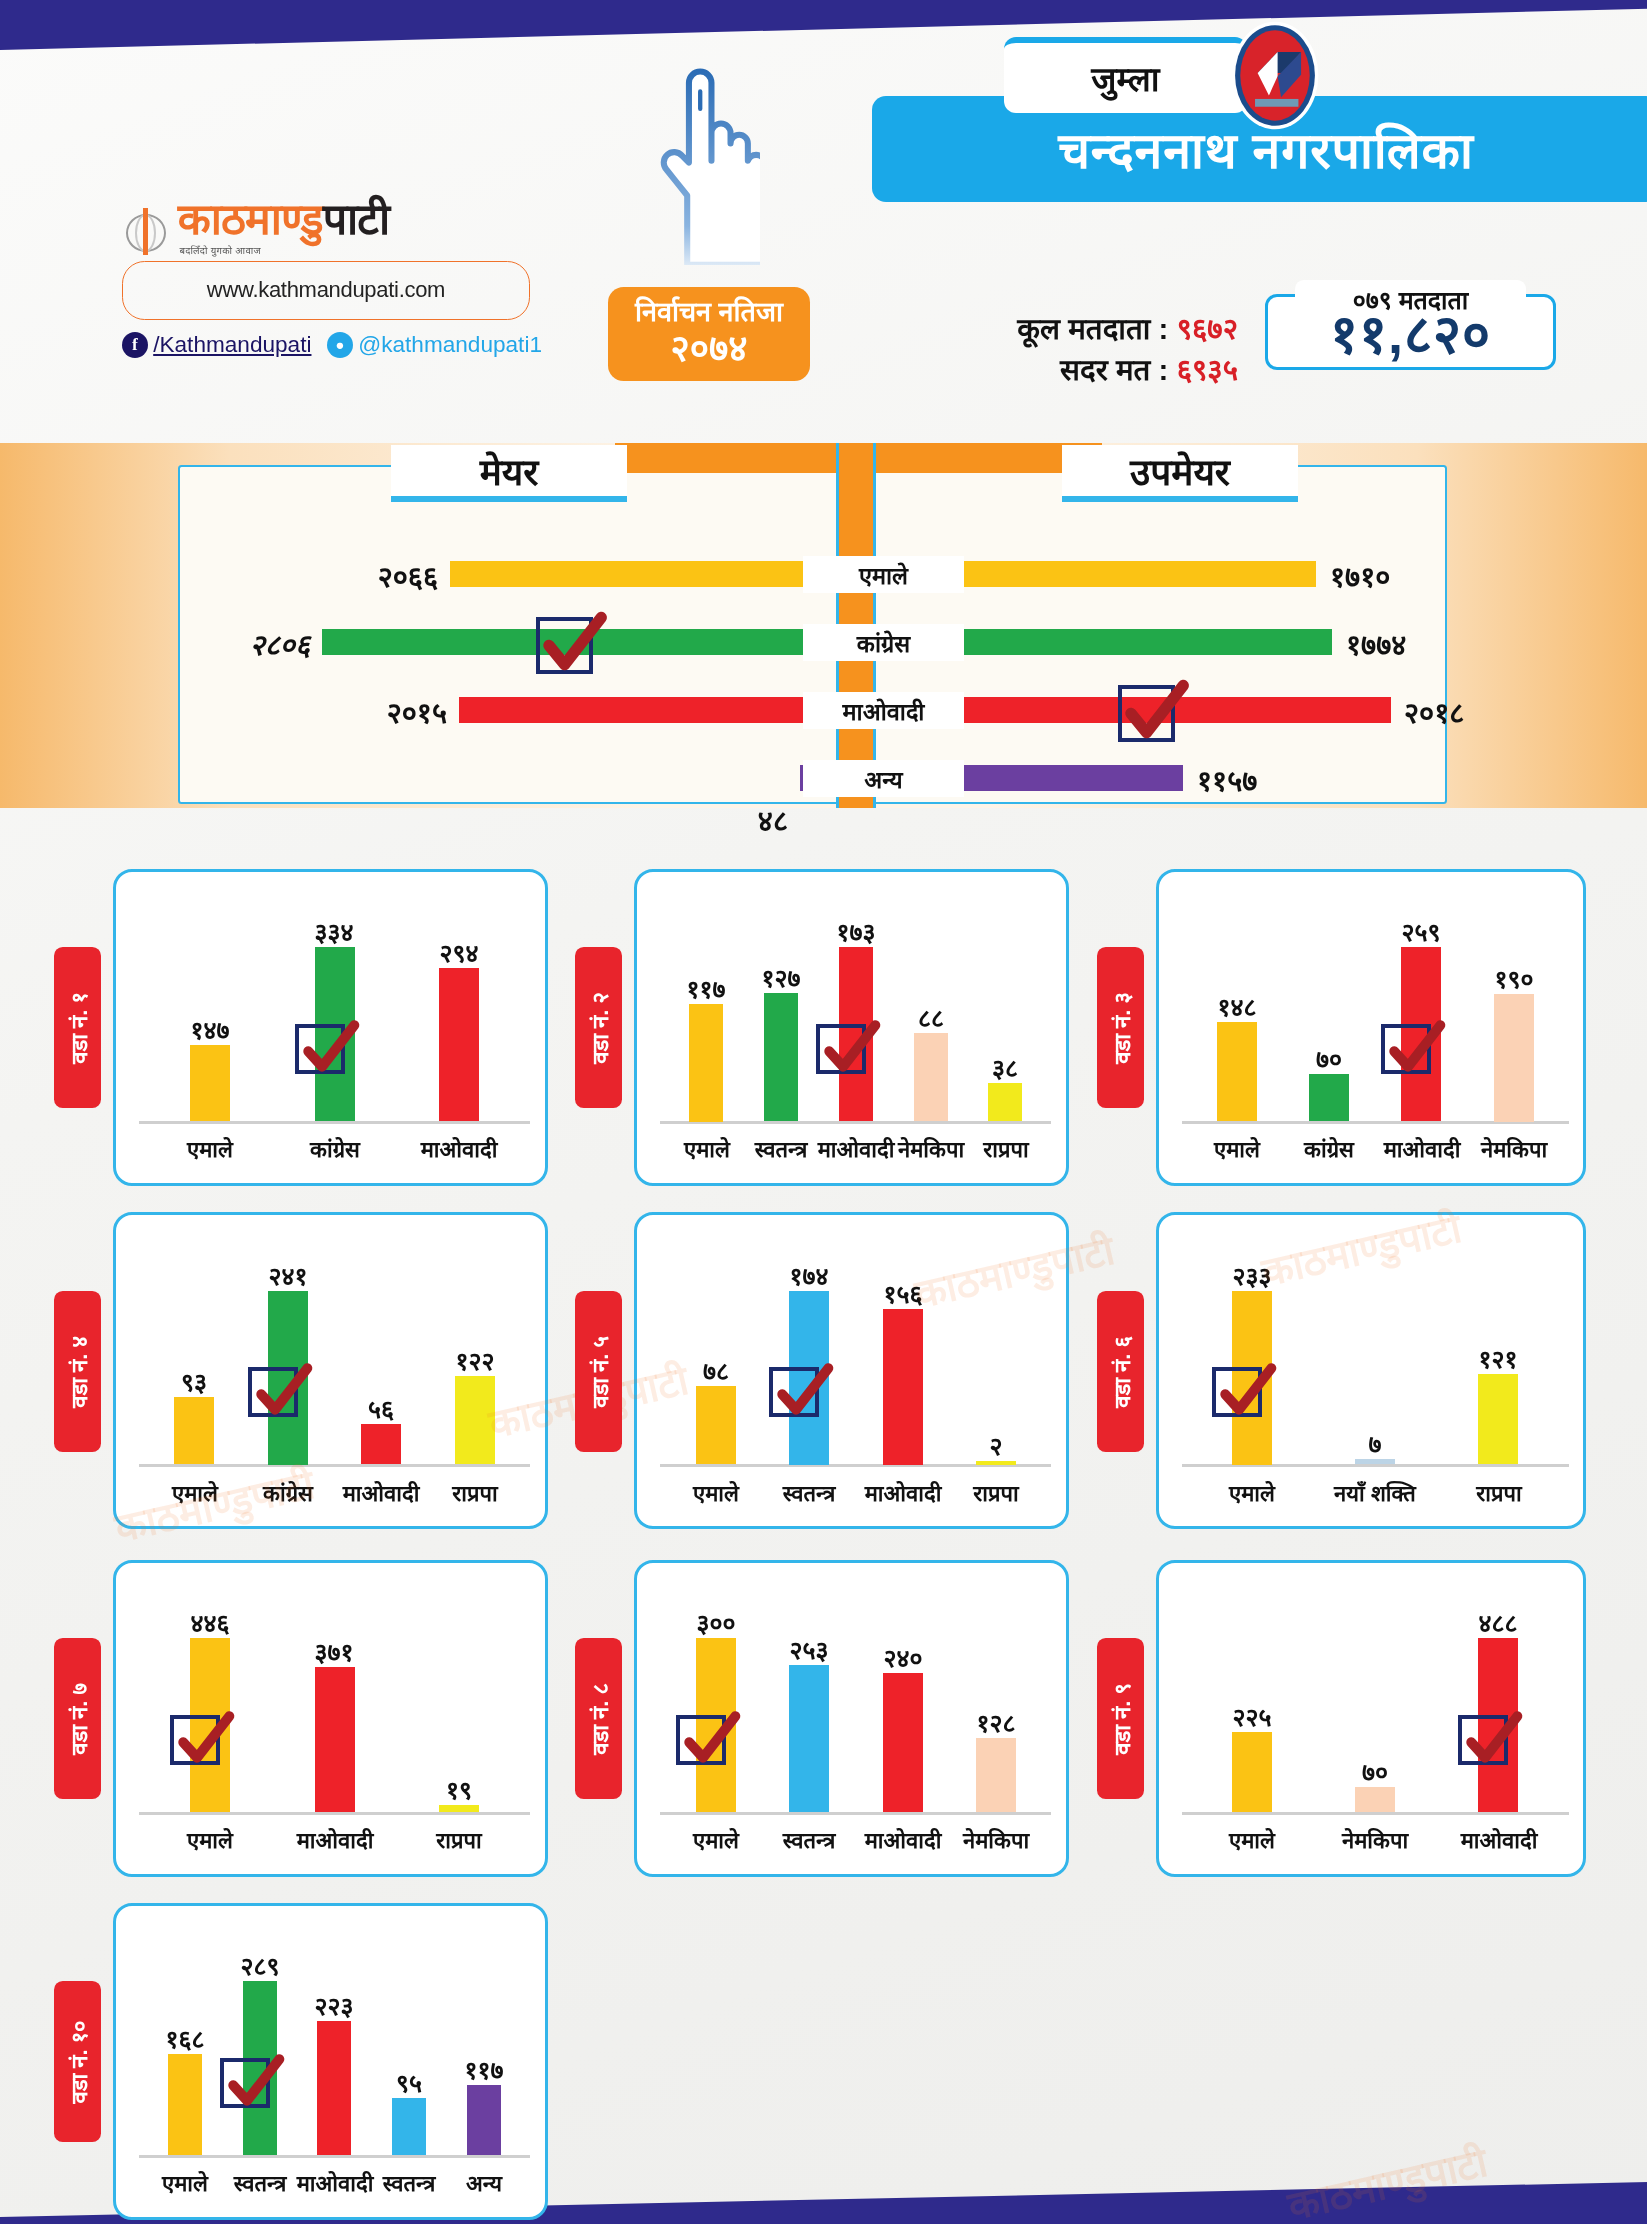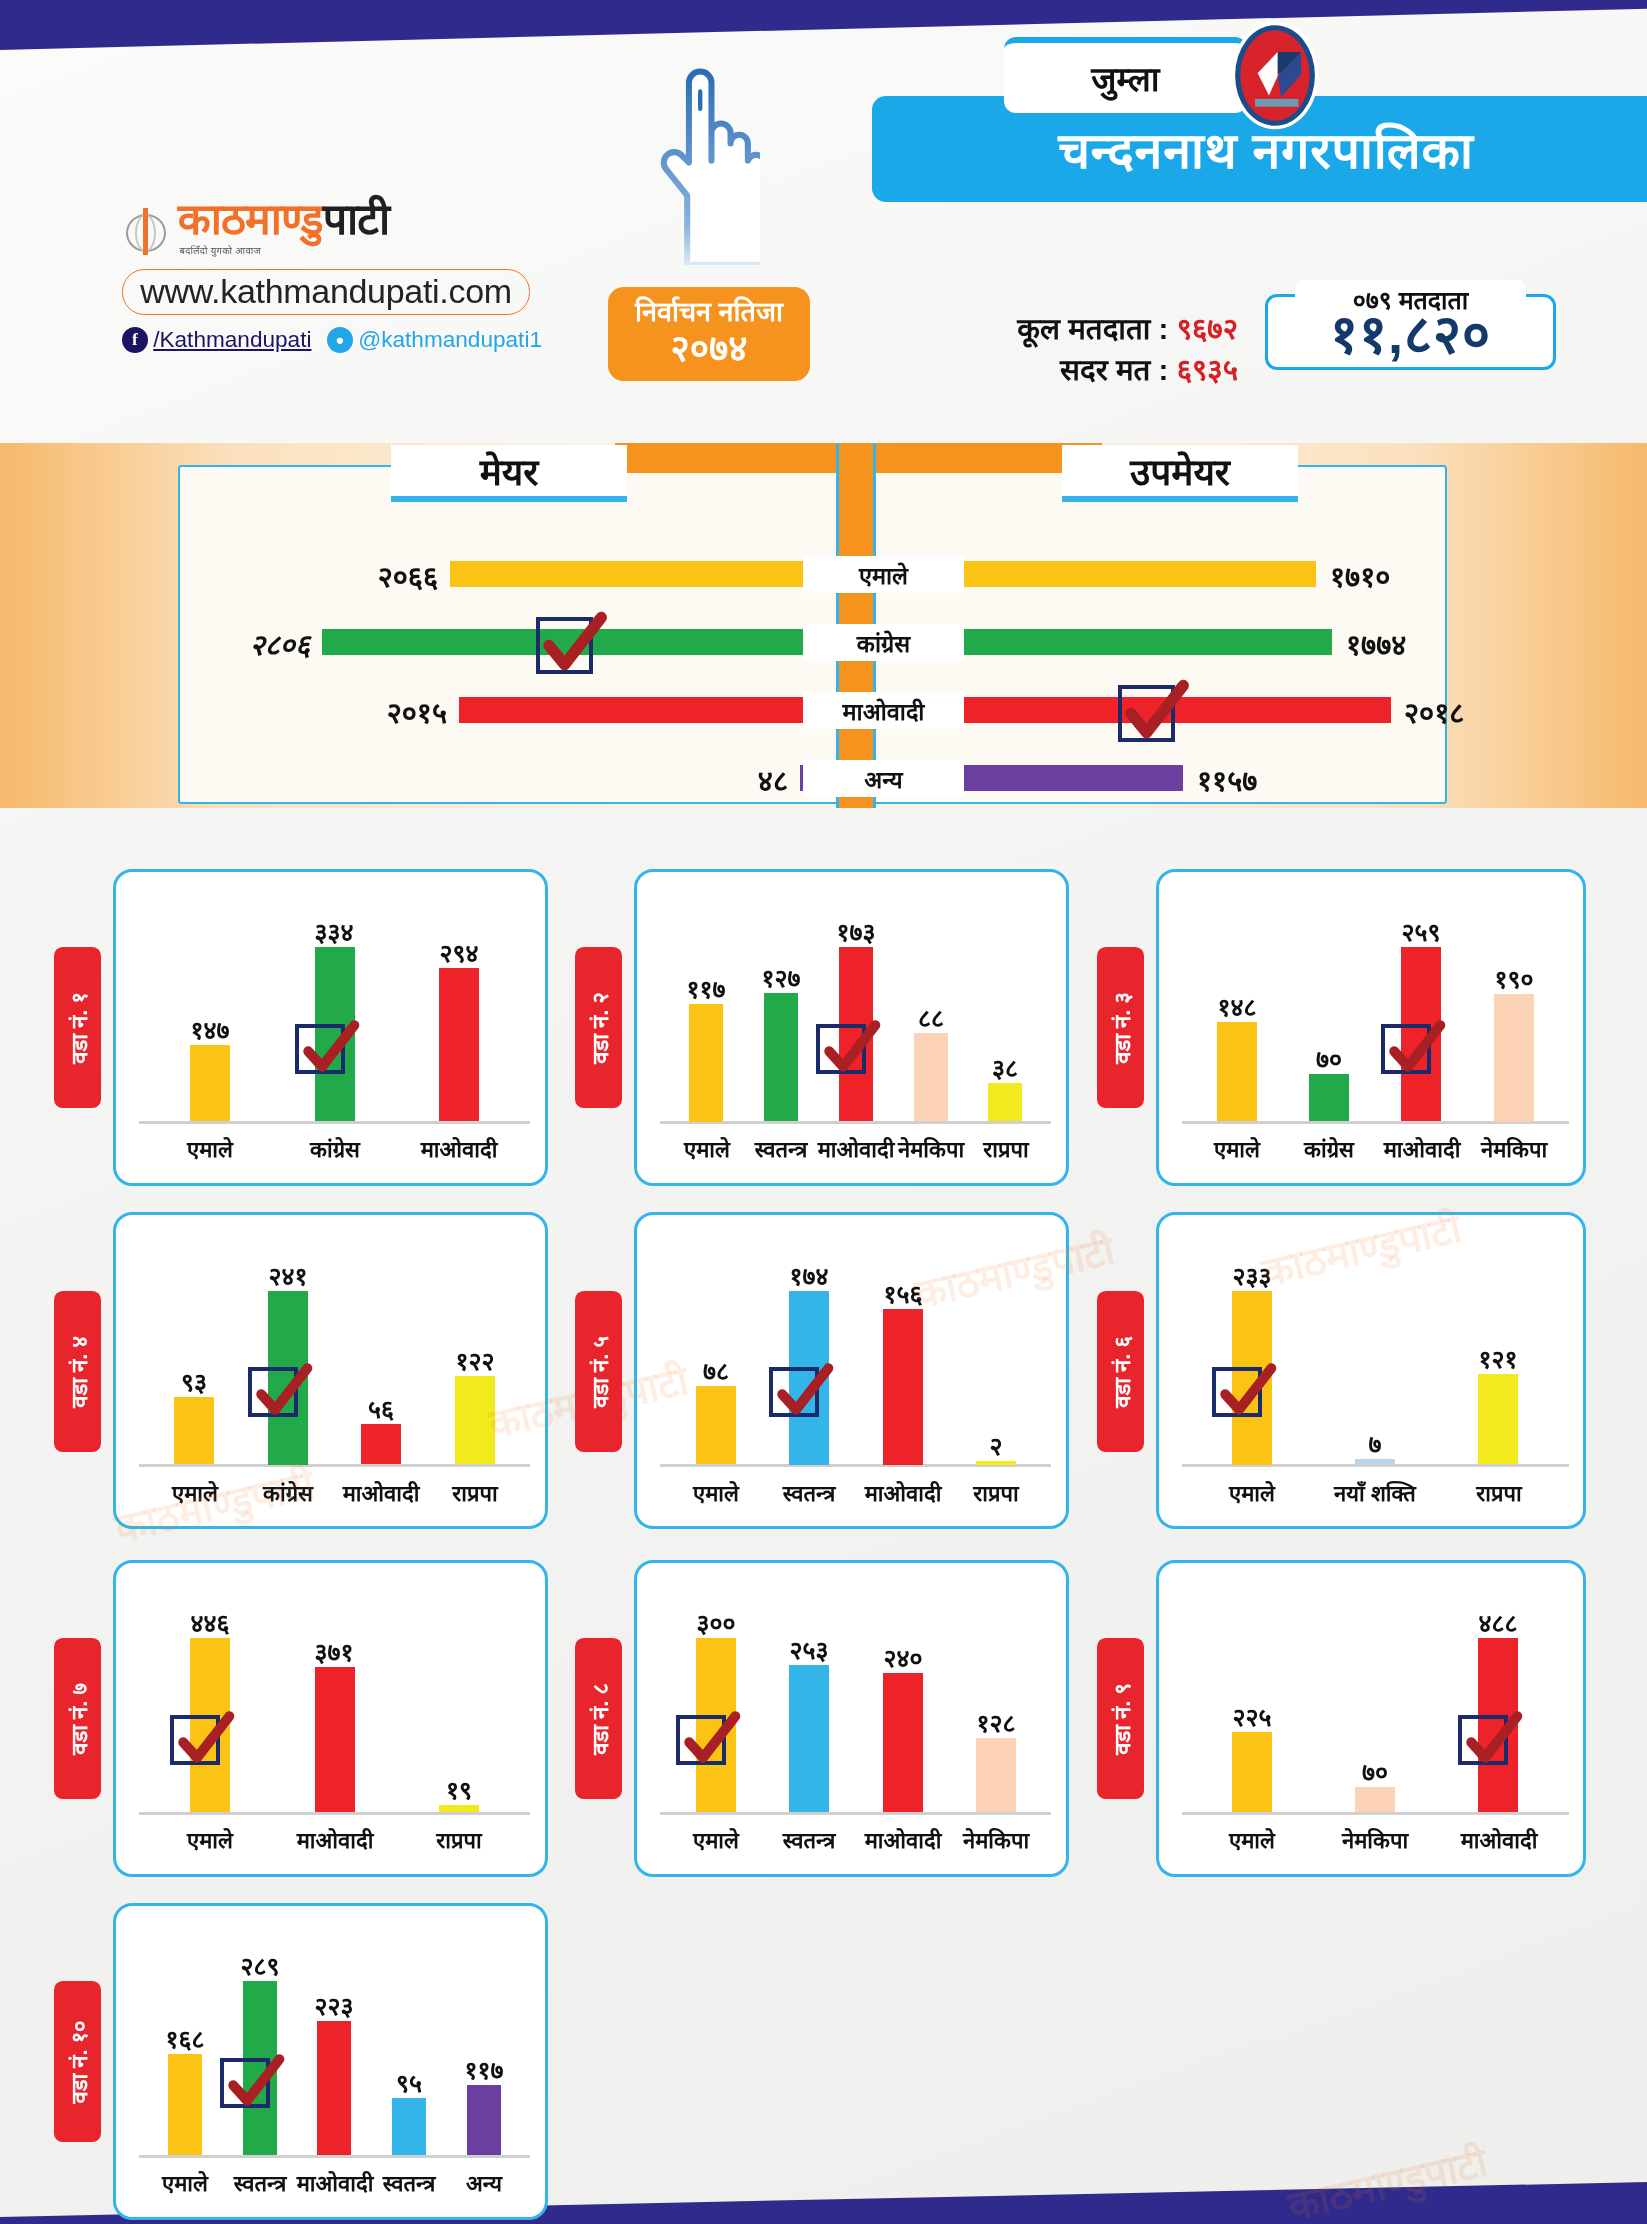--- a/index.html
+++ b/index.html
@@ -39,23 +39,23 @@
     border:2.6px solid #c9c9c9; border-radius:50%;
   }
   .kp-globe .tower {
     position:absolute; left:21px; top:1.7px; width:5.2px; height:47px; background:#f0722a;
   }
   .kp-text { font-size: 43px; font-weight: 700; letter-spacing:-0.9px; line-height:1; }
   .kp-text .o { color:#f0722a; }
   .kp-text .b { color:#231f20; }
   .kp-tag { font-size: 9.6px; color:#555; letter-spacing:0.3px; margin-left:1.7px; margin-top:2.6px;}
   .kp-url {
-    margin-top: 12px; border:1.7px solid #f0722a; border-radius: 22.6px;
-    height: 46px; display:flex; align-items:center; justify-content:center;
-    font-size: 34px; color:#232323; letter-spacing:-0.3px;
+    margin-top: 4px; border:1.7px solid #f0722a; border-radius: 22.6px;
+    height: 59px; display:flex; align-items:center; justify-content:center;
+    font-size: 22px; color:#232323; letter-spacing:-0.3px;
   }
   .kp-social { margin-top: 12px; display:flex; align-items:center; gap:15.6px; font-size:22.6px; }
   .soc { display:flex; align-items:center; gap:5.2px; }
   .ic-fb { width:26px;height:26px;border-radius:50%;background:#1b1464;color:#fff;
     display:flex;align-items:center;justify-content:center;font-weight:700;font-size:17.4px; font-family:"Liberation Serif",serif;}
   .ic-tw { width:26px;height:26px;border-radius:50%;background:#22a6e8;color:#fff;
     display:flex;align-items:center;justify-content:center;font-size:14.8px;}
   .soc .fbt { color:#1b1464;text-decoration:underline; }
   .soc .twt { color:#22a6e8; }
 
@@ -260,21 +260,21 @@
       <div class="mbar" style="position: absolute; left: 450px; top: 561px; width: 358px; height: 26px; background: rgb(251, 195, 20);"></div>
       <div class="mnum" style="position: absolute; right: 1210px; top: 556px;">२०६६</div>
       <div class="mlabel" style="left: 803px; top: 556px;">एमाले</div>
       <div class="mbar" style="position: absolute; left: 322px; top: 629px; width: 487px; height: 26px; background: rgb(34, 169, 74);"></div>
       <div class="mnum" style="position: absolute; right: 1338px; top: 624px; font-style: italic;">२८०६</div>
       <div class="mlabel" style="left: 803px; top: 624px;">कांग्रेस</div>
       <div class="mbar" style="position: absolute; left: 459px; top: 697px; width: 349px; height: 26px; background: rgb(238, 34, 41);"></div>
       <div class="mnum" style="position: absolute; right: 1201px; top: 692px;">२०१५</div>
       <div class="mlabel" style="left: 803px; top: 692px;">माओवादी</div>
       <div class="mbar" style="position: absolute; left: 800px; top: 765px; width: 8.3px; height: 26px; background: rgb(107, 63, 160);"></div>
-      <div class="mnum" style="position: absolute; right: 860px; top: 760px; margin-left: 12px;">४८</div>
+      <div class="mnum" style="position: absolute; right: 860px; top: 800px; margin-left: 12px;">४८</div>
       <div class="mlabel" style="left: 803px; top: 760px;">अन्य</div>
       <div class="tick" style="left: 536px; top: 617px;">
         <svg width="75" height="75" viewBox="0 0 86 86">
           <path d="M16 44 L34 66 L76 12" stroke="#a81f24" stroke-width="13" fill="none" stroke-linecap="round" stroke-linejoin="round"></path>
         </svg>
       </div>
       <div class="mbar" style="position: absolute; left: 904px; top: 561px; width: 412px; height: 26px; background: rgb(251, 195, 20);"></div>
       <div class="mnum" style="position: absolute; left: 1330px; top: 556px;">१७१०</div>
       <div class="mbar" style="position: absolute; left: 904px; top: 629px; width: 428px; height: 26px; background: rgb(34, 169, 74);"></div>
       <div class="mnum" style="position: absolute; left: 1346px; top: 624px;">१७७४</div>

